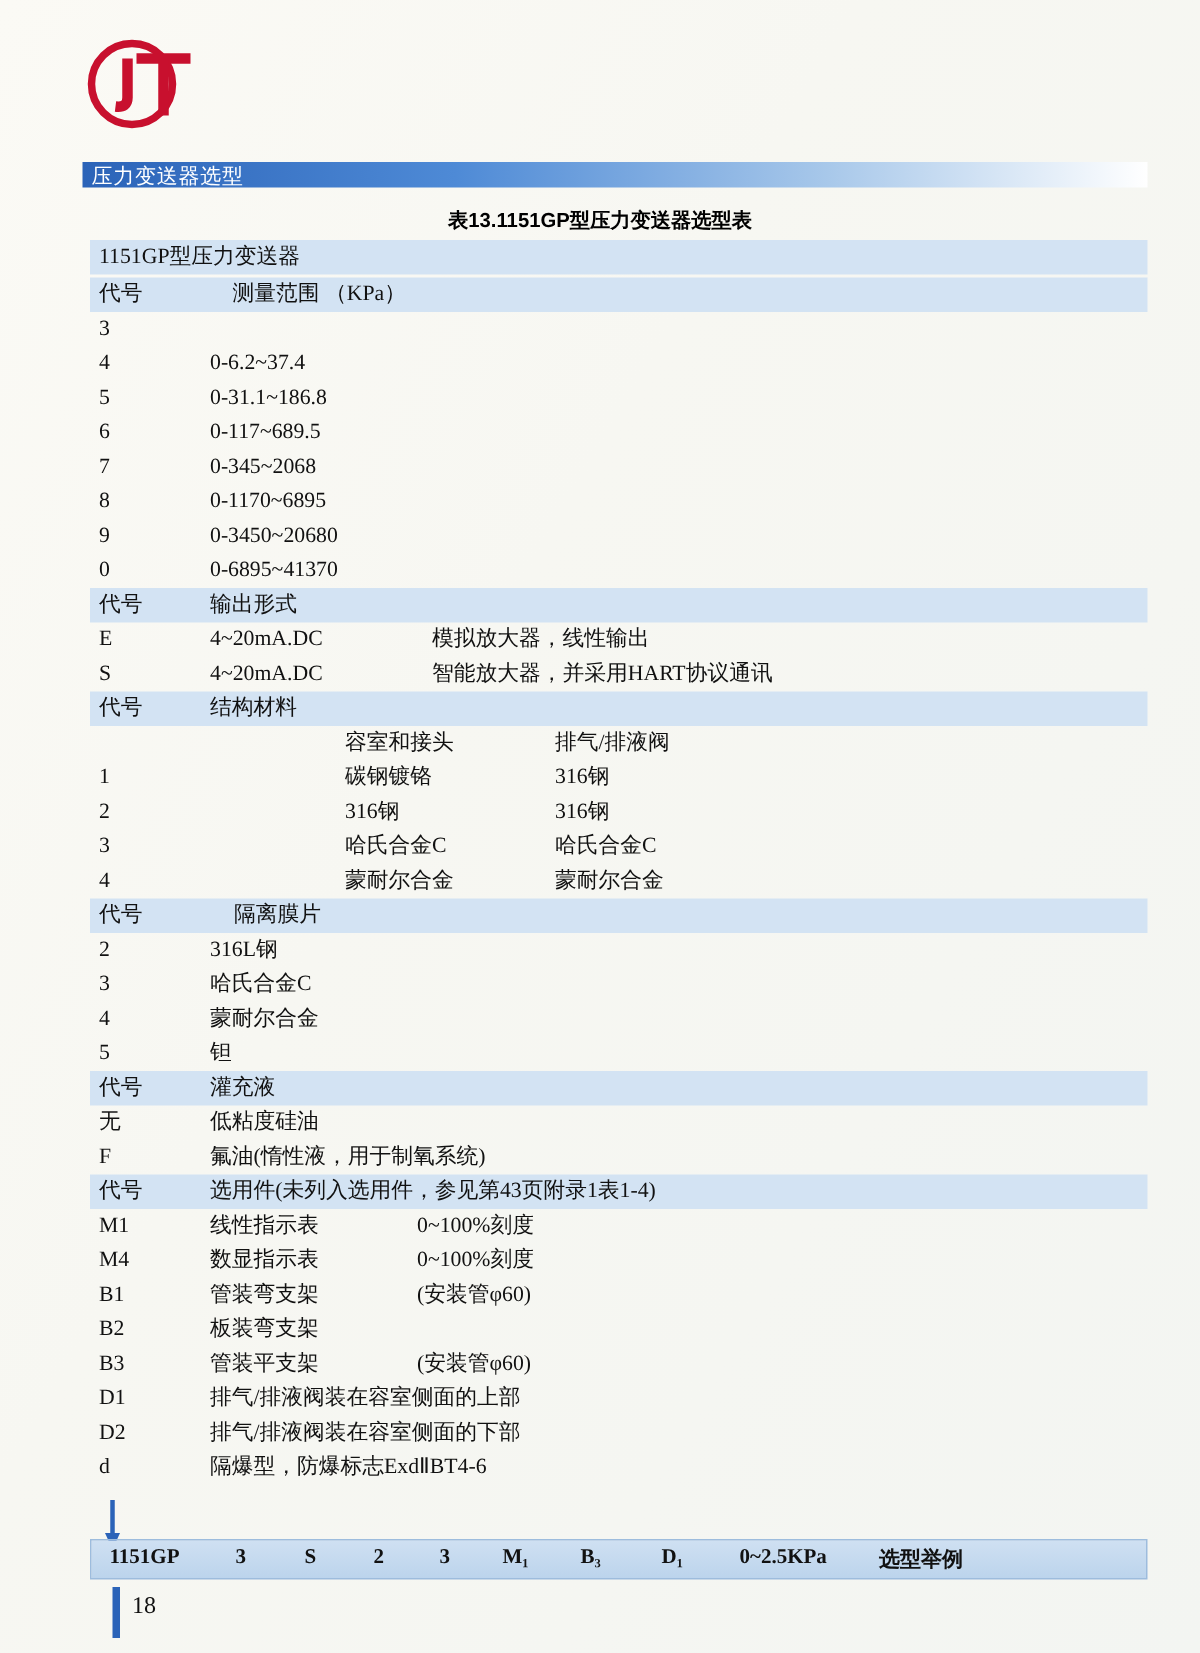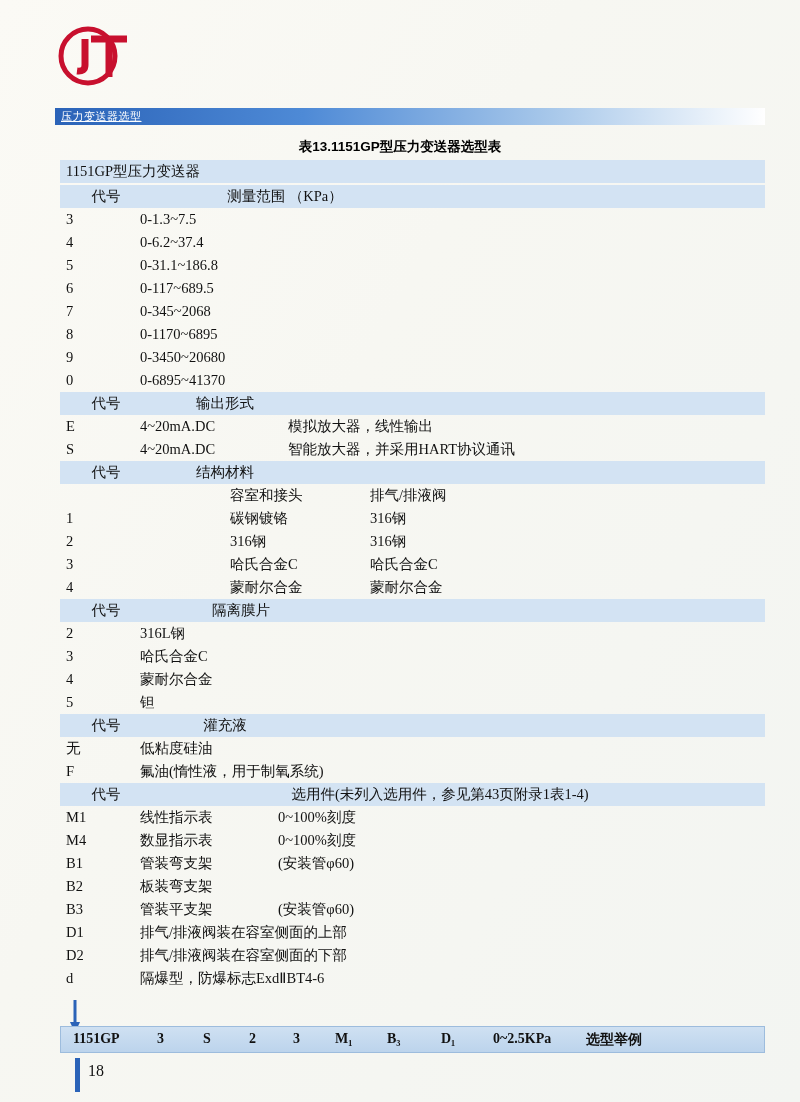--- a/index.html
+++ b/index.html
@@ -39,24 +39,23 @@
     top: 108px;
     width: 710px;
     height: 17px;
     background: linear-gradient(to right, #2b63b8 0%, #4e8ad6 35%, #a8c8ea 70%, #ffffff 100%);
   }
   .section-bar .label {
     position: absolute;
     left: 6px;
     top: 1px;
     font-family: "Liberation Sans", sans-serif;
-    font-size: 11px;
+    font-size: 14px;
     color: #ffffff;
     letter-spacing: 0.5px;
-    text-decoration: underline;
   }
 
   
   .main-title {
     position: absolute;
     left: 0;
     top: 138px;
     width: 800px;
     text-align: center;
     font-family: "Liberation Sans", sans-serif;
@@ -73,21 +72,20 @@
     width: 705px;
   }
   .row {
     position: relative;
     height: 23px;
     line-height: 23px;
     font-size: 14.5px;
   }
   .row.band {
     background: #d3e3f3;
-    text-align: center;
   }
   .c-code {
     position: absolute;
     left: 6px;
     top: 0;
     width: 80px;
     font-size: 14.5px;
   }
   .c-a {
     position: absolute;
@@ -192,21 +190,20 @@
       <div class="indent-title">1151GP型压力变送器</div>
     </div>
 
     <div class="row band" style="margin-top:2px">
       <div class="c-code">代号</div>
       <div class="c-a" style="left:95px;width:260px">测量范围 （KPa）</div>
     </div>
 
     <div class="row">
       <div class="c-code">3</div>
-      <div class="c-wide" style="left:80px">0-1.3~7.5</div>
     </div>
     <div class="row">
       <div class="c-code">4</div>
       <div class="c-wide" style="left:80px">0-6.2~37.4</div>
     </div>
     <div class="row">
       <div class="c-code">5</div>
       <div class="c-wide" style="left:80px">0-31.1~186.8</div>
     </div>
     <div class="row">

